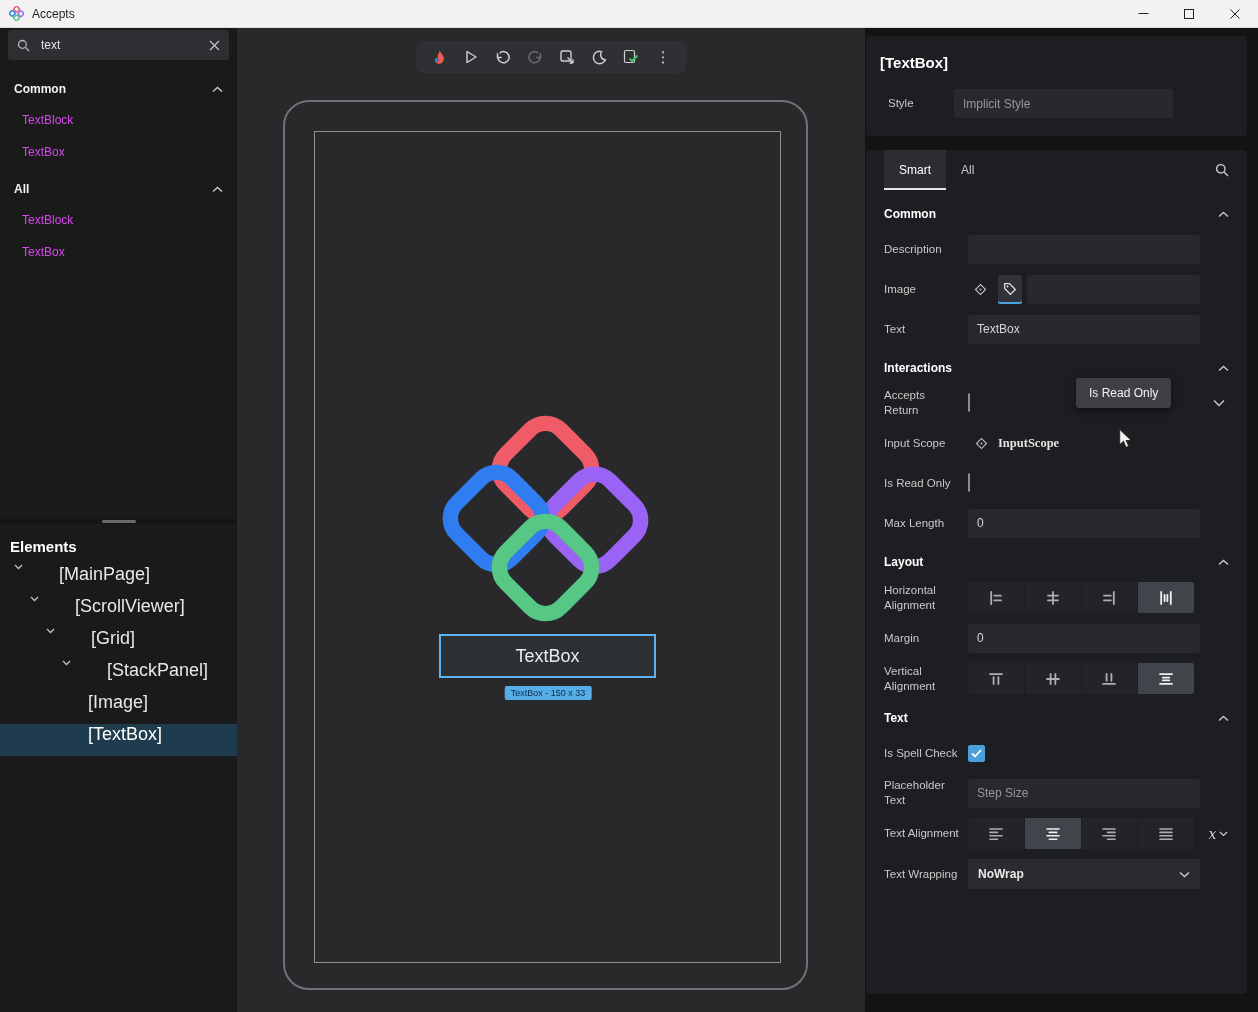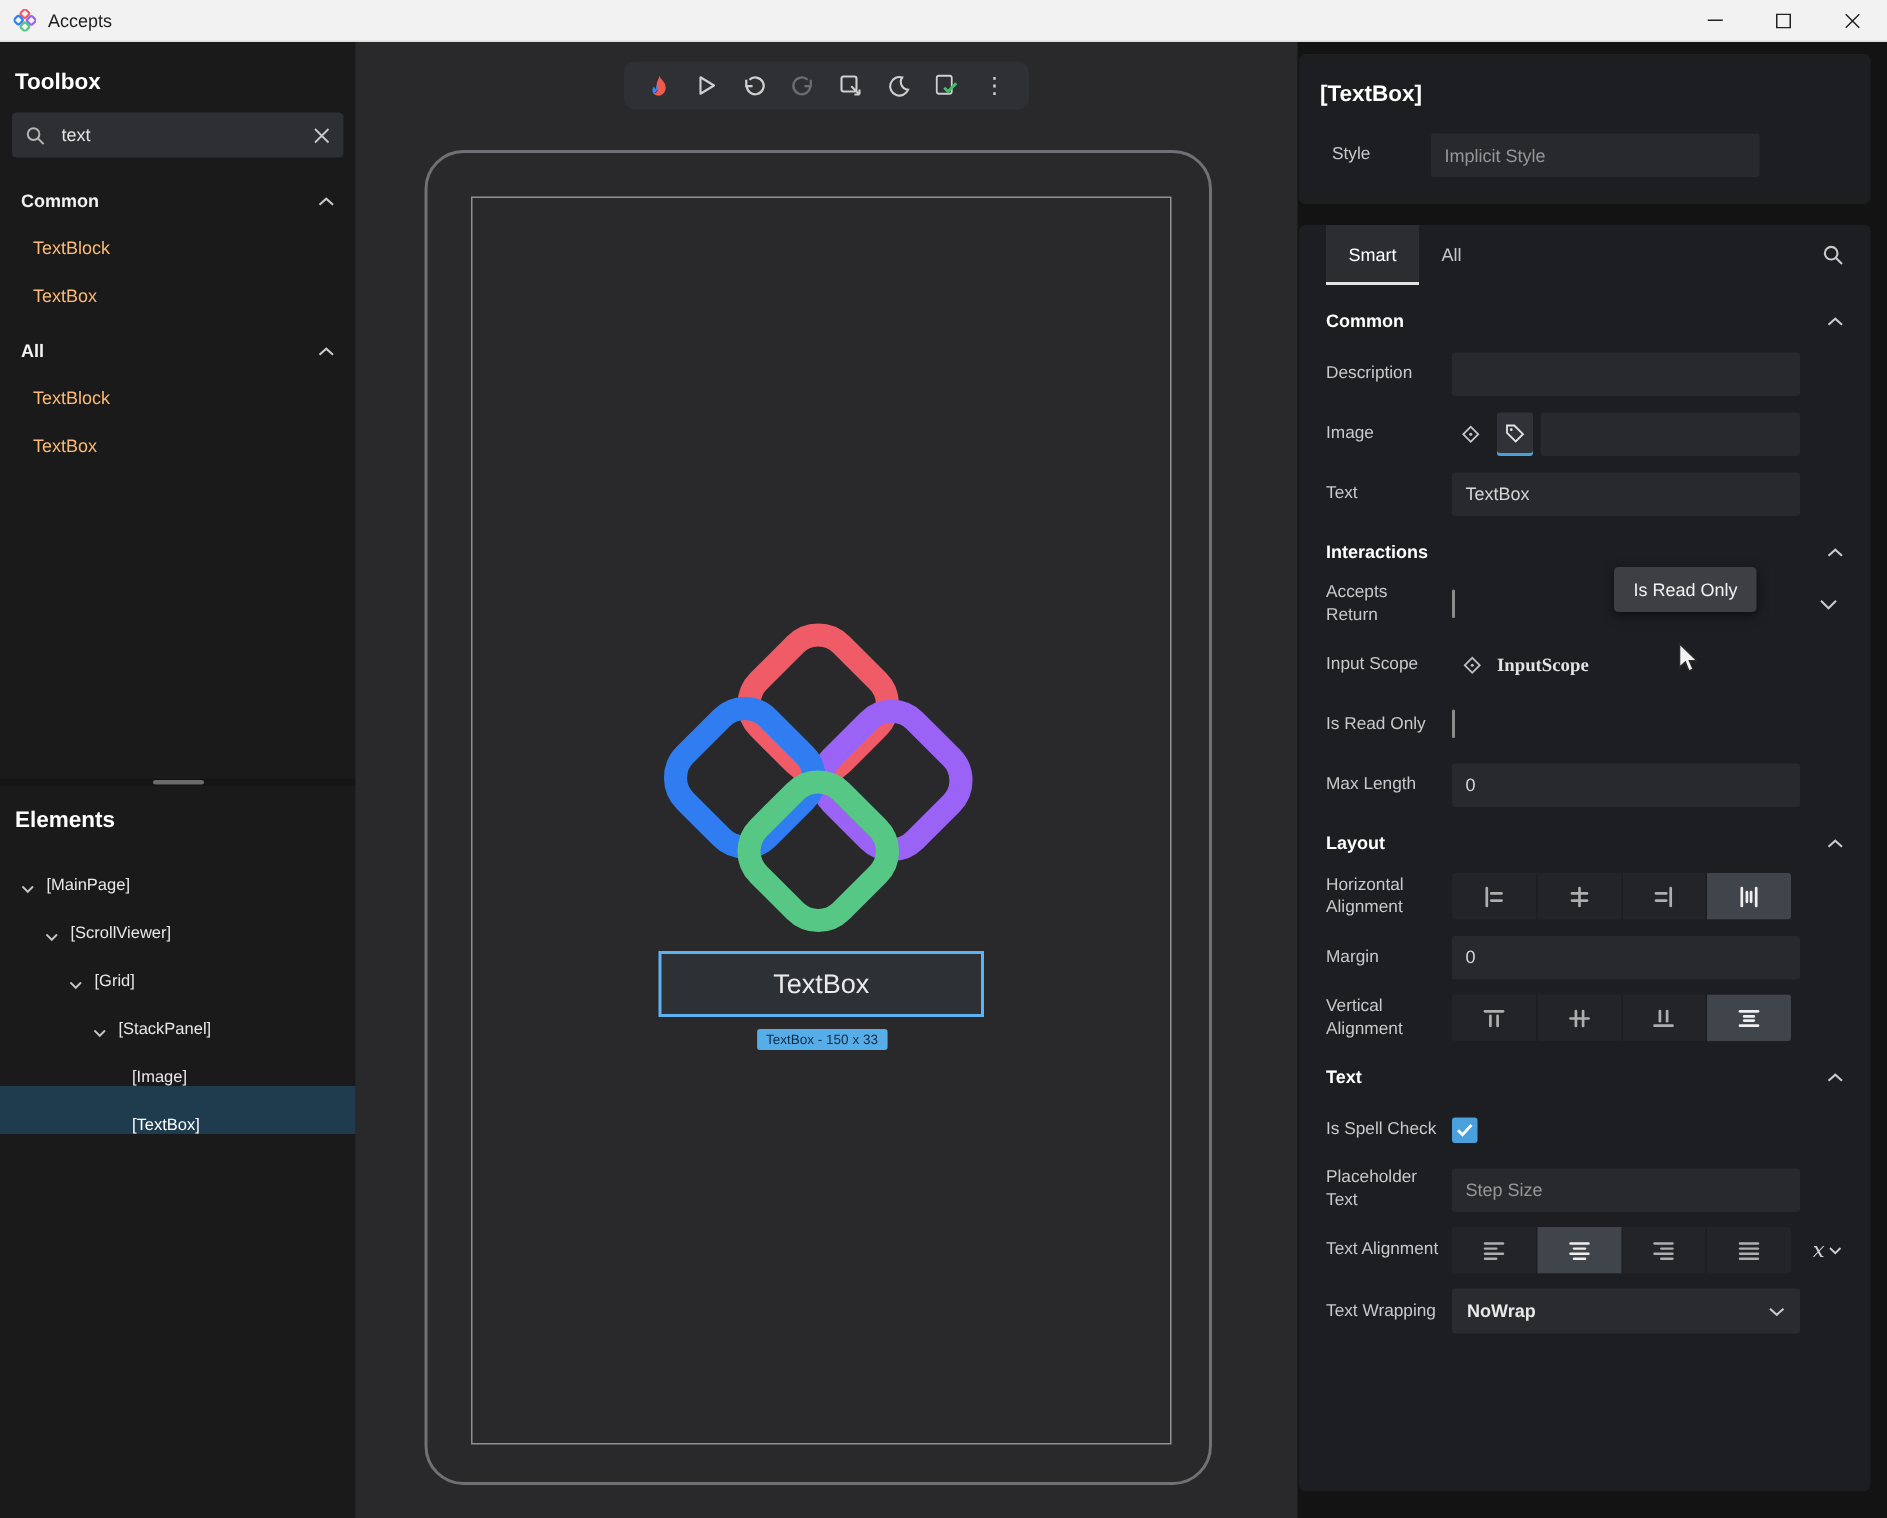--- a/index.html
+++ b/index.html
@@ -24,27 +24,27 @@
   .panel-title { font-size:15px; font-weight:bold; color:#fff; padding:18px 10px 10px 10px; }
   .searchbox { margin:2px 8px 0 8px; height:30px; background:#2e2f32; border-radius:3px;
     display:flex; align-items:center; padding:0 9px; }
   .searchbox input { flex:1; min-width:0; background:transparent; border:none; outline:none;
     color:#e4e4e4; font-size:12px; margin-left:9px; font-family:inherit; }
   .group-header { display:flex; align-items:center; justify-content:space-between;
     height:30px; padding:0 14px; margin-top:14px; }
   .group-header.second { margin-top:6px; }
   .group-label { font-size:12px; font-weight:bold; color:#f2f2f2; }
   .tool-item { height:32px; display:flex; align-items:center; padding-left:22px;
-    font-size:12px; color:#fdba74; cursor:default; }
+    font-size:12px; color:#d946ef; cursor:default; }
   .splitter { position:absolute; left:0; top:491px; width:100%; height:5px;
     display:flex; align-items:center; justify-content:center; background:#141415; }
   .splitter .grip { width:34px; height:3px; background:#6b6b6b; border-radius:2px; }
   .elements { position:absolute; left:0; top:496px; right:0; bottom:0; }
   .tree { margin-top:3px; }
-  .tree-row { height:32px; display:flex; align-items:flex-end; font-size:11px; color:#e8e8e8; }
+  .tree-row { height:32px; display:flex; align-items:flex-start; font-size:18px; color:#e8e8e8;gap:28px; }
   .tree-row.selected { background:#1e3c4d; color:#fff; }
   .tree-chevron { width:12px; display:flex; justify-content:center; color:#c2c2c2; }
   .tree-label { margin-left:7px; }
 
   
   .canvas { position:absolute; left:237px; top:28px; width:628px; height:984px; background:#29292c; }
   .design-toolbar { position:absolute; left:50%; top:13px; transform:translateX(-50%);
     height:32px; display:flex; align-items:center; gap:14px; padding:0 14px;
     background:#2f3034; border-radius:7px; color:#cfcfcf; }
   .tool-icon { width:18px; height:18px; display:flex; align-items:center; justify-content:center; color:#cfcfcf; }
@@ -151,21 +151,20 @@
       </div>
       <div class="win-btn">
         <svg width="10" height="10" viewBox="0 0 10 10">
             <path d="M0.5 0.5 L9.5 9.5 M9.5 0.5 L0.5 9.5" stroke="#222" stroke-width="1"></path>
           </svg>
       </div>
     </div>
   </div>
 
   <div class="sidebar">
-    <div class="panel-title">Toolbox</div>
 
     <div class="searchbox">
       <span>
         <svg width="13" height="13" viewBox="0 0 14 14">
             <circle cx="5.8" cy="5.8" r="4.2" fill="none" stroke="#b6b6b6" stroke-width="1.4"></circle>
             <line x1="9" y1="9" x2="13" y2="13" stroke="#b6b6b6" stroke-width="1.4"></line>
           </svg>
       </span>
       <input value="text" style="">
       <span>

